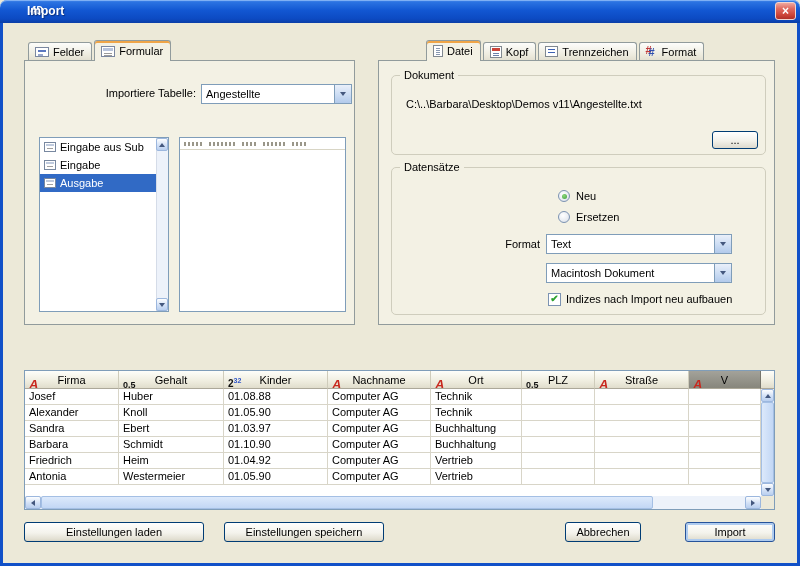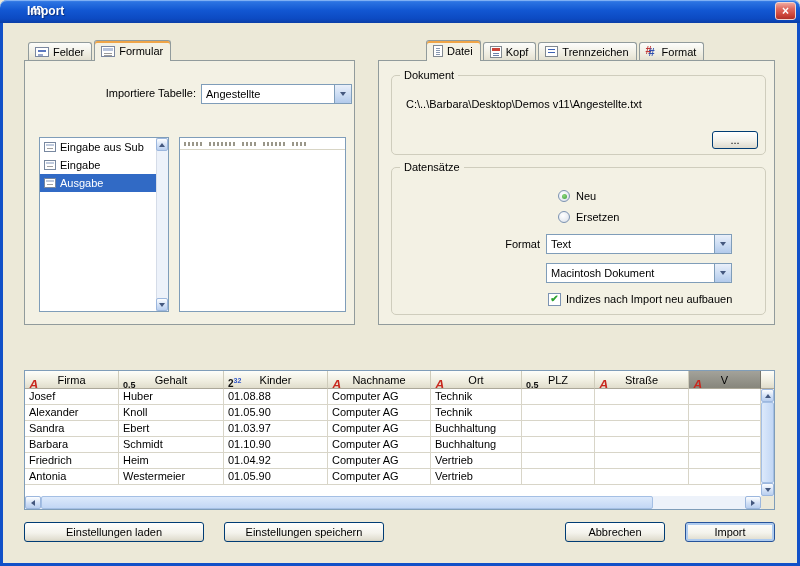--- a/index.html
+++ b/index.html
@@ -441,20 +441,20 @@
     </div>
     <div class="corner"></div>
   </div>
 
   <div class="btn" style="left:24px; width:180px;">
     <span>Einstellungen laden</span>
   </div>
   <div class="btn" style="left:224px; width:160px;">
     <span>Einstellungen speichern</span>
   </div>
-  <div class="btn" style="left:565px; width:100px;">
+  <div class="btn" style="left:565px; width:76px;">
     <span>Abbrechen</span>
   </div>
   <div class="btn default" style="left:685px; width:90px;">
     <span>Import</span>
   </div>
 
 </div>
 
 </body></html>

